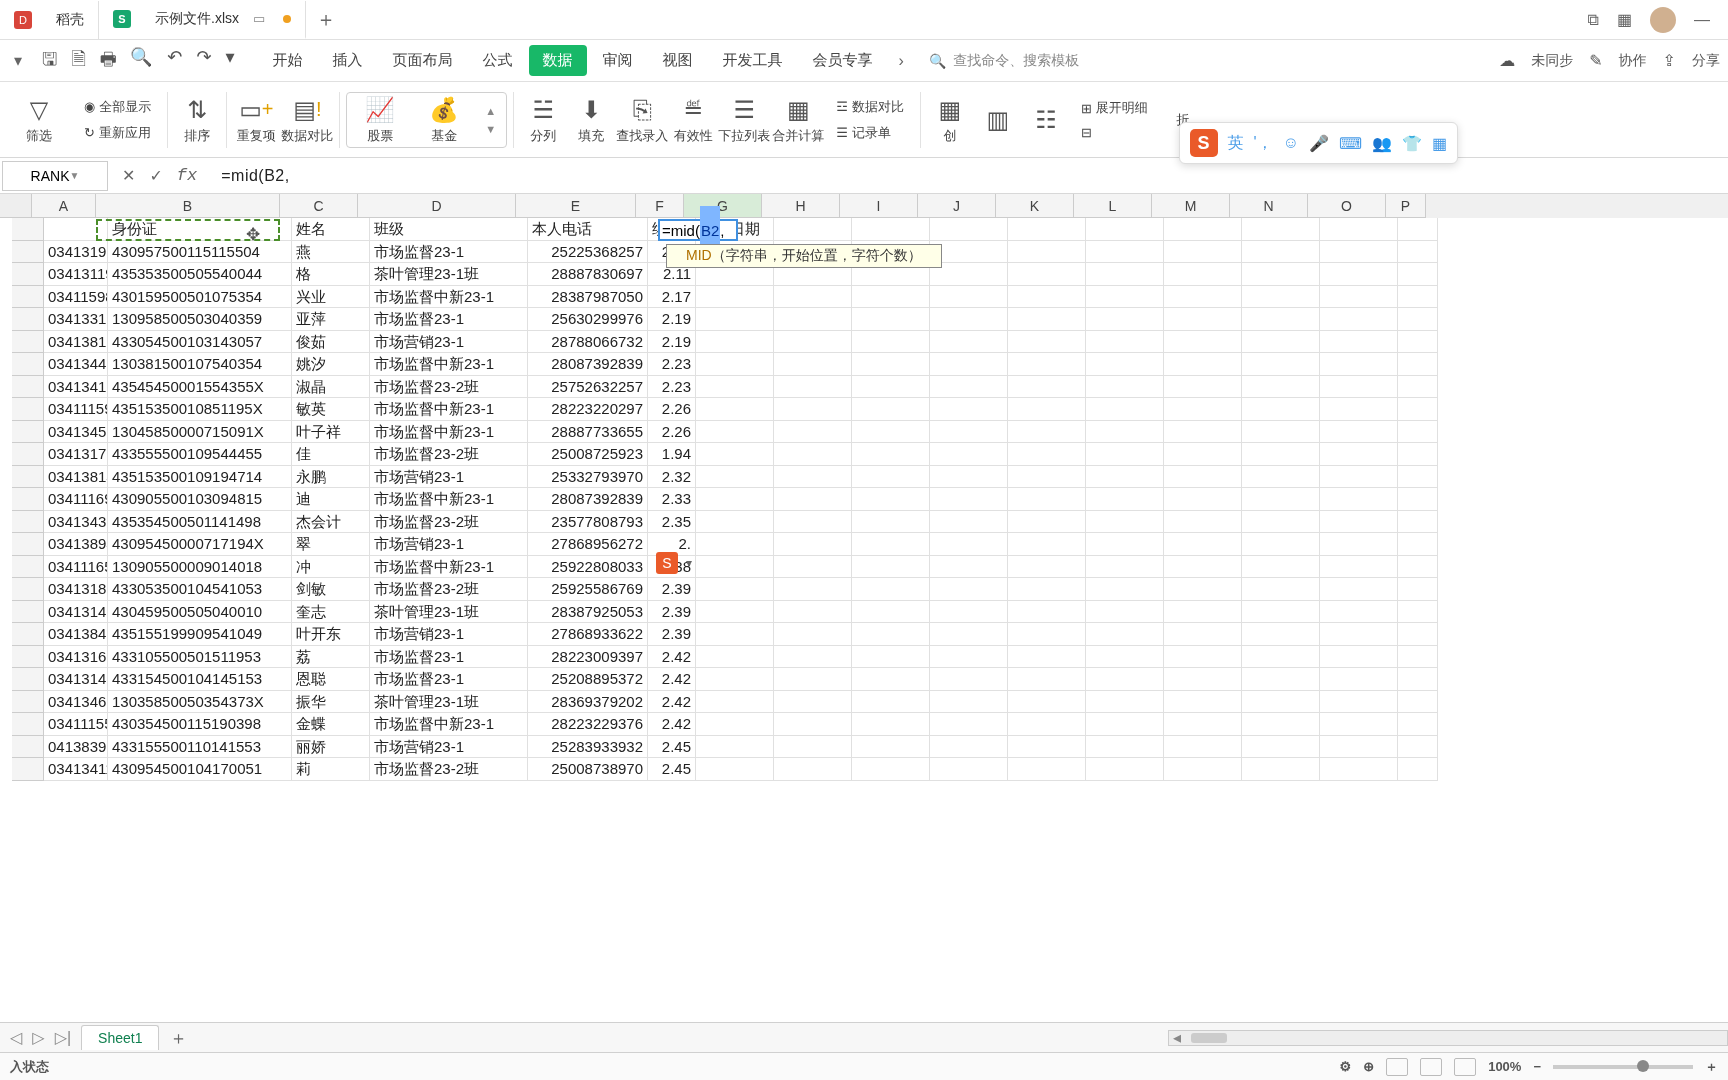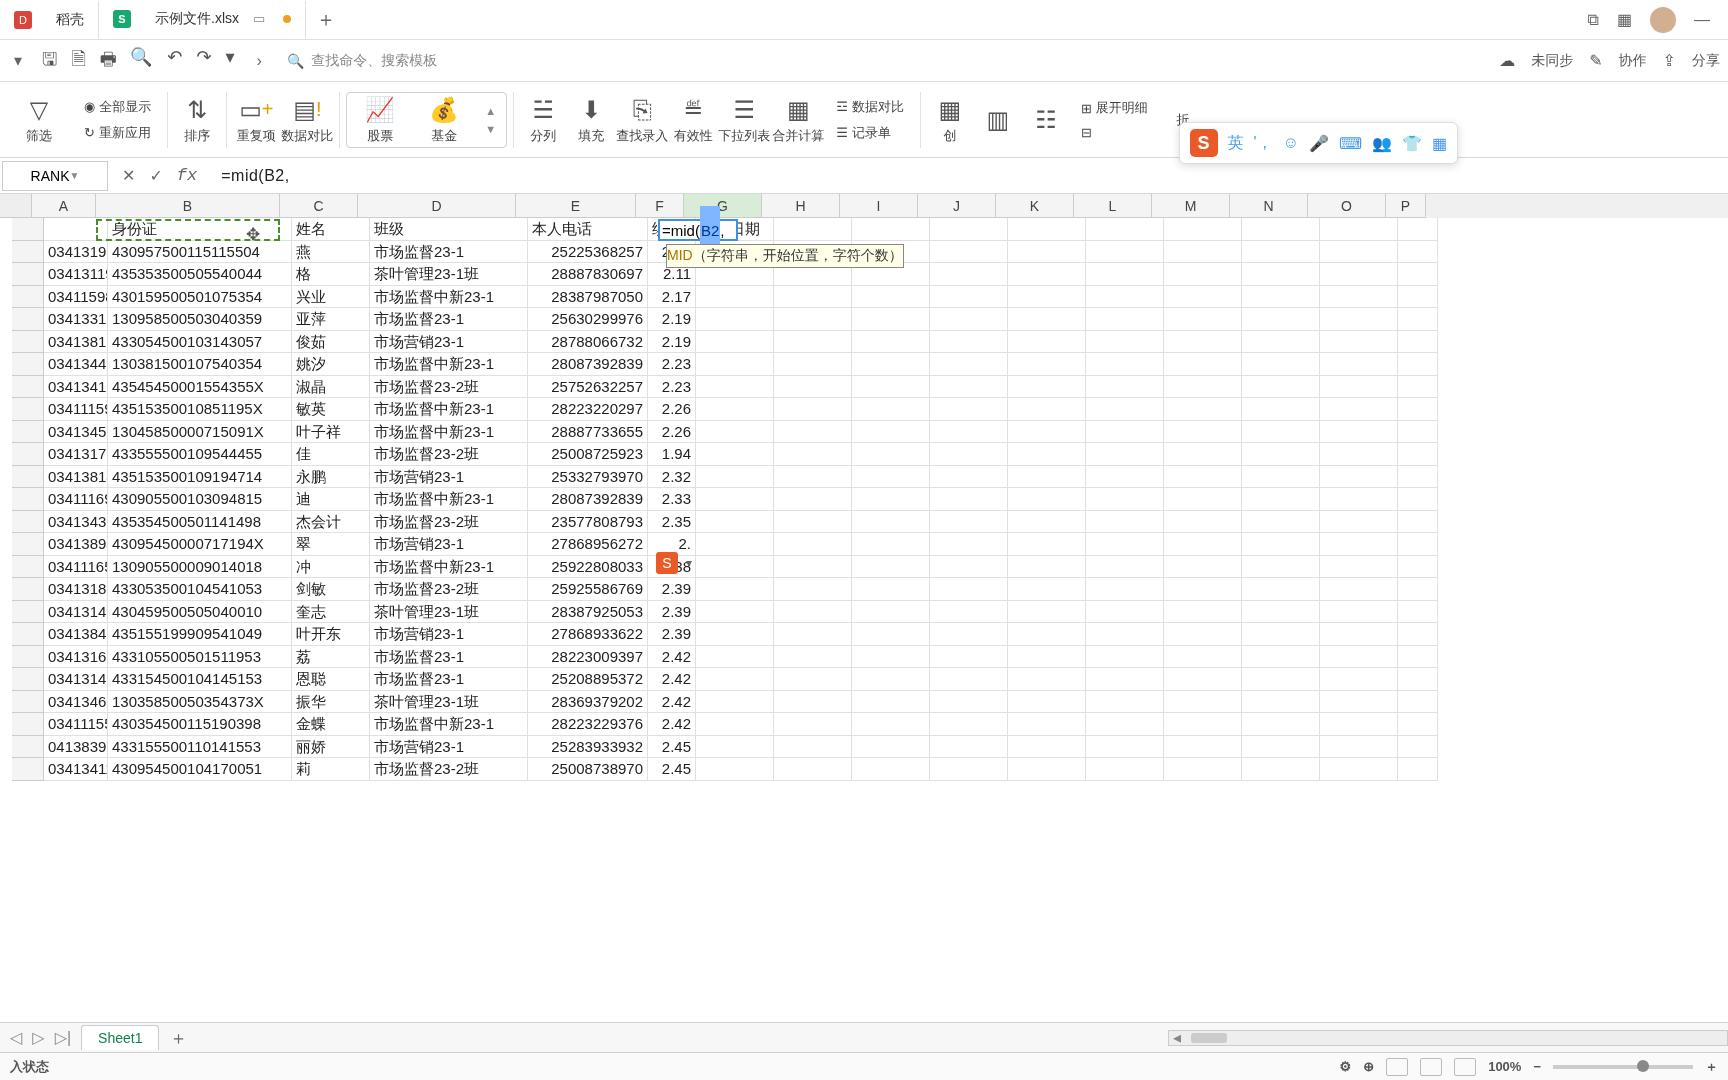--- a/index.html
+++ b/index.html
@@ -67,21 +67,21 @@
 
 
 .cA { width: 64px; } .cB { width: 184px; } .cC { width: 78px; } .cD { width: 158px; }
 .cE { width: 120px; } .cF { width: 48px; } .cG { width: 78px; } .cH { width: 78px; }
 .cI { width: 78px; } .cJ { width: 78px; } .cK { width: 78px; } .cL { width: 78px; }
 .cM { width: 78px; } .cN { width: 78px; } .cO { width: 78px; } .cP { width: 40px; }
 
 
 .editing { position: absolute; left: 658px; top: 24.5px; width: 80px; height: 22px; border: 2px solid #4090e0; background: #fff; z-index: 5; font-size: 15px; padding: 0 2px; line-height: 20px; }
 .editing .ref { background: #7fb6ff; color: #00349a; padding: 16px 1px; }
-.tooltip { position: absolute; left: 666px; top: 50px; border: 1px solid #888; background: #ffffe8; font-size: 14px; padding: 2px 0; z-index: 6; color: #333; }
+.tooltip { position: absolute; left: 666px; top: 50px; border: 1px solid #888; background: #ffffe8; font-size: 14px; padding: 2px 19px; z-index: 6; color: #333; }
 .tooltip .fn { color: #b07000; }
 .b-range { position: absolute; left: 96px; top: 24.5px; width: 184px; height: 22px; border: 2px dashed #4a8e2a; z-index: 4; pointer-events: none; }
 .b-cursor { position: absolute; left: 246px; top: 30px; font-size: 17px; color: #555; z-index: 7; }
 .ime-small { position: absolute; left: 656px; top: 358px; display: flex; gap: 8px; align-items: center; }
 .ime-small .s { width: 22px; height: 22px; background: #ea5a29; border-radius: 3px; color: #fff; font-size: 14px; text-align: center; line-height: 22px; }
 .ime-small .d { color: #666; font-size: 12px; }
 
 
 .sheet-bar { position: absolute; bottom: 28px; left: 0; right: 0; height: 30px; border-top: 1px solid #d0d0d0; display: flex; align-items: center; background: #f7f7f7; }
 .sheet-nav { display: flex; gap: 10px; padding: 0 10px; color: #888; }
@@ -124,20 +124,31 @@
   <span class="menu-dd">▾</span>
   <div class="qat">
     <span>🖫</span>
     <span>🗎</span>
     <span>🖶</span>
     <span>🔍</span>
     <span>↶</span>
     <span>↷</span>
     <span>▾</span>
   </div>
+  <div class="menus" id="menus">
+      <span class="menu-item">开始</span>
+      <span class="menu-item">插入</span>
+      <span class="menu-item">页面布局</span>
+      <span class="menu-item">公式</span>
+      <span class="menu-item active">数据</span>
+      <span class="menu-item">审阅</span>
+      <span class="menu-item">视图</span>
+      <span class="menu-item">开发工具</span>
+      <span class="menu-item">会员专享</span>
+    </div>
   <span class="menu-more">›</span>
   <div class="search-box">
     <span>🔍</span>
     <span>查找命令、搜索模板</span>
   </div>
   <div class="menu-right">
     <span class="ico">☁</span>
     <span>未同步</span>
     <span class="ico">✎</span>
     <span>协作</span>

